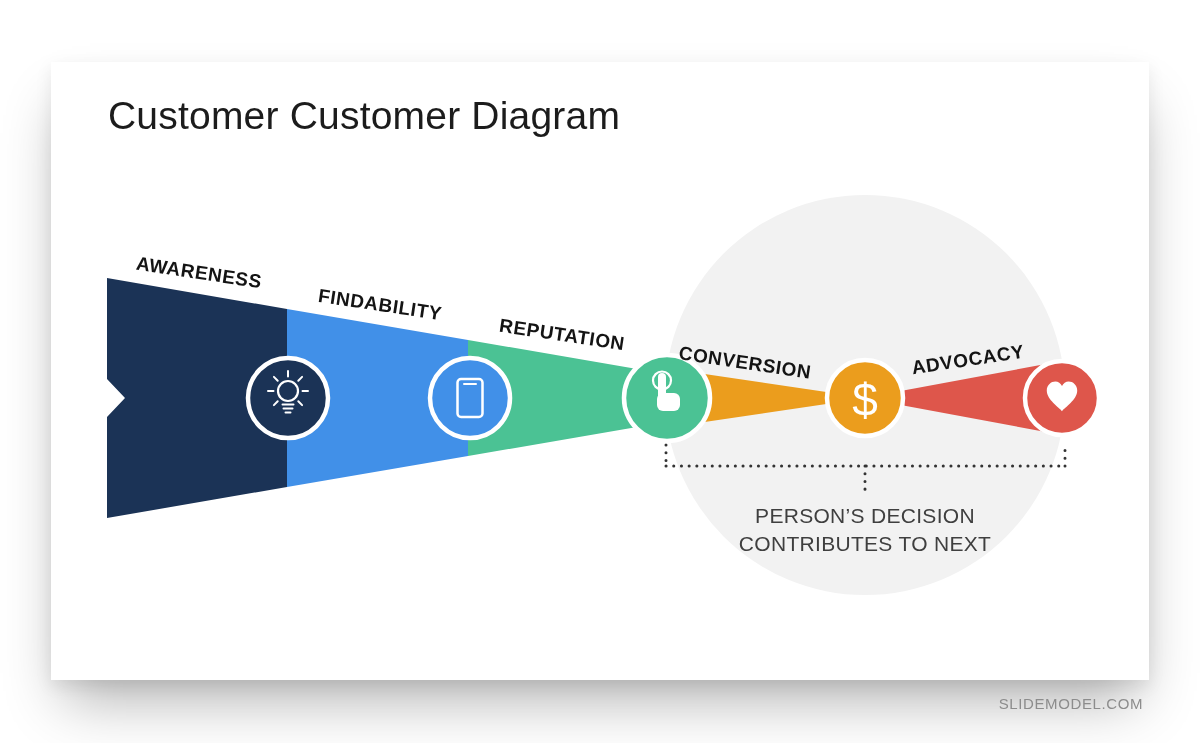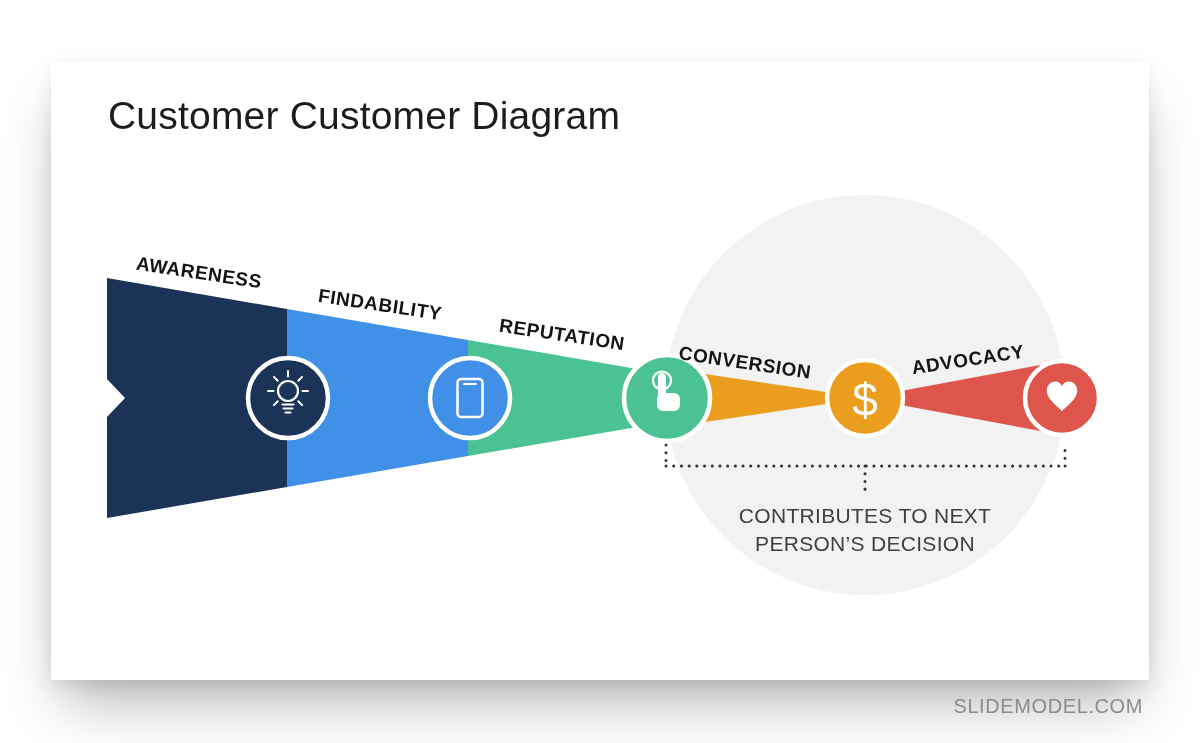--- a/index.html
+++ b/index.html
@@ -29,21 +29,21 @@
   .lbl-reputation{left:511px;top:273px;}
   .lbl-conversion{left:694px;top:301px;}
   .lbl-advocacy{left:917px;top:298px;}
   .annotation{
     position:absolute;left:814px;top:440px;transform:translateX(-50%);
     text-align:center;font-size:21px;line-height:1.32;color:#3f3f3f;
     letter-spacing:0.3px;white-space:nowrap;
   }
   .watermark{
     position:absolute;right:57px;top:695px;
-    font-size:20px;color:#8c8c8c;letter-spacing:0.6px;
+    font-size:15px;color:#8c8c8c;letter-spacing:0.6px;
   }
 </style>
 </head>
 <body>
 
 <div class="slide">
 
   <div class="slide-title">Customer Customer Diagram</div>
 
   <svg class="diagram-svg" viewBox="0 0 1098 618">
@@ -99,19 +99,19 @@
     </g>
   </svg>
 
   <div class="stage-label lbl-awareness">AWARENESS</div>
   <div class="stage-label lbl-findability">FINDABILITY</div>
   <div class="stage-label lbl-reputation">REPUTATION</div>
   <div class="stage-label lbl-conversion">CONVERSION</div>
   <div class="stage-label tilt-up lbl-advocacy">ADVOCACY</div>
 
   <div class="annotation">
+    <div>PERSON’S DECISION</div>
     <div>CONTRIBUTES TO NEXT</div>
-    <div>PERSON’S DECISION</div>
   </div>
 
 </div>
 
 <div class="watermark">SLIDEMODEL.COM</div>
 
 </body></html>

